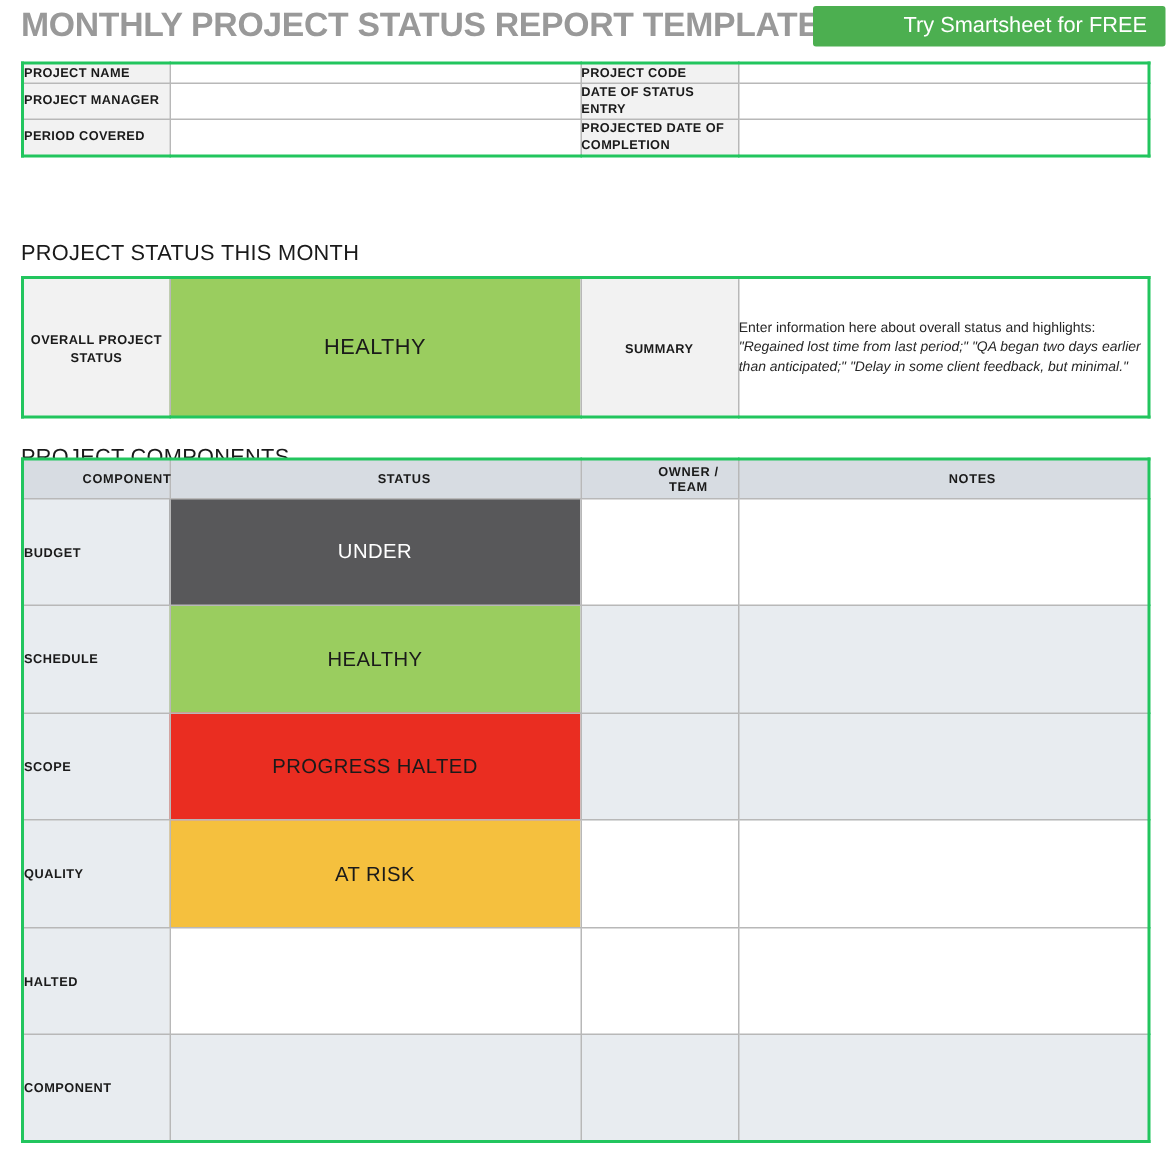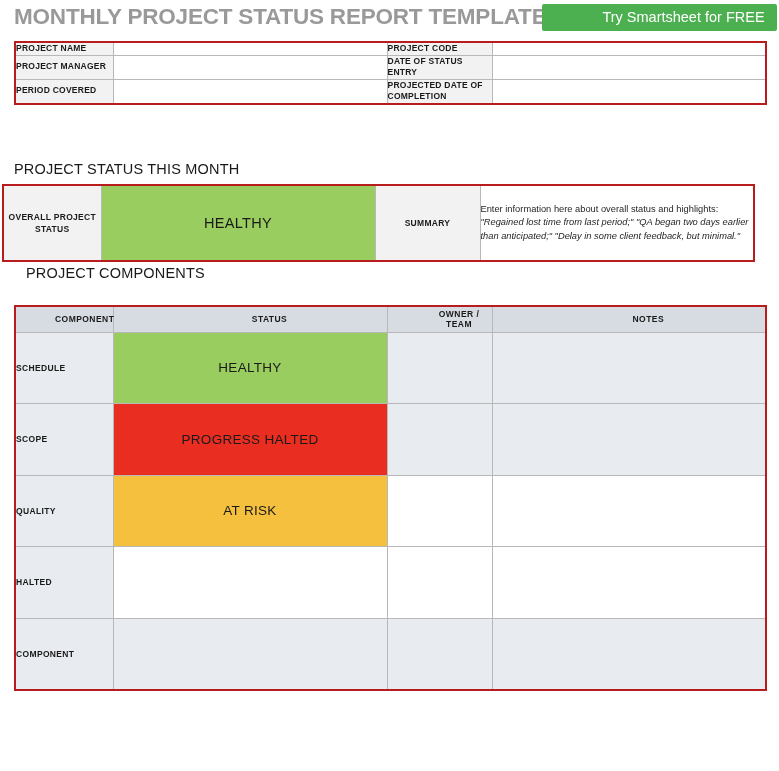--- a/index.html
+++ b/index.html
@@ -29,44 +29,44 @@
     font-family: "Liberation Sans", sans-serif;
     font-size: 14.5px; line-height: 27px; text-align: center;
     cursor: pointer; padding: 0;
   }
 
   
   .tbl {
     position: absolute;
     border-collapse: collapse;
     table-layout: fixed;
-    border: 2px solid #b91c1c;
+    border: 2px solid #22c55e;
   }
   .tbl td { border: 1px solid #b8b8b8; padding: 0; vertical-align: middle; }
 
   
   .info-table { left: 14px; top: 41px; width: 751px; }
   .info-label {
     background: #f2f2f2; color: #1a1a1a;
     font-size: 8.5px; font-weight: bold; letter-spacing: 0.25px;
     padding: 3px 0 3px 8px; line-height: 11.5px;
   }
   .info-value { background: #ffffff; }
 
   
   .section-heading {
     position: absolute; left: 14px;
     font-size: 14.5px; color: #1a1a1a; font-weight: normal;
     letter-spacing: 0.2px; white-space: nowrap;
   }
   #h-status { top: 161px; }
-  #h-components { top: 265px; margin-left: 12px; }
-
-  
-  .status-table { left: 2px; top: 184px; width: 751px; height: 78px; }
+  #h-components { top: 297px; }
+
+  
+  .status-table { left: 14px; top: 184px; width: 751px; height: 95px; }
   .status-label-cell {
     background: #f2f2f2; color: #1a1a1a; text-align: center;
     font-size: 8.5px; font-weight: bold; letter-spacing: 0.3px;
     line-height: 12px;
   }
   .status-pill-cell {
     text-align: center; color: #1a1a1a;
     font-size: 14.5px; letter-spacing: 0.3px;
   }
   .summary-label-cell {
@@ -172,20 +172,26 @@
     </colgroup>
     <thead>
       <tr class="comp-head">
         <td>COMPONENT</td>
         <td>STATUS</td>
         <td>OWNER / TEAM</td>
         <td>NOTES</td>
       </tr>
     </thead>
     <tbody>
+        <tr class="comp-row row-white">
+          <td class="comp-name">BUDGET</td>
+          <td class="comp-status dark" style="background: rgb(88, 88, 90);">UNDER</td>
+          <td class="comp-blank"></td>
+          <td class="comp-blank"></td>
+        </tr>
         <tr class="comp-row row-tint">
           <td class="comp-name">SCHEDULE</td>
           <td class="comp-status light" style="background: rgb(154, 205, 95);">HEALTHY</td>
           <td class="comp-blank"></td>
           <td class="comp-blank"></td>
         </tr>
         <tr class="comp-row row-tint">
           <td class="comp-name">SCOPE</td>
           <td class="comp-status light" style="background: rgb(234, 45, 33);">PROGRESS HALTED</td>
           <td class="comp-blank"></td>

